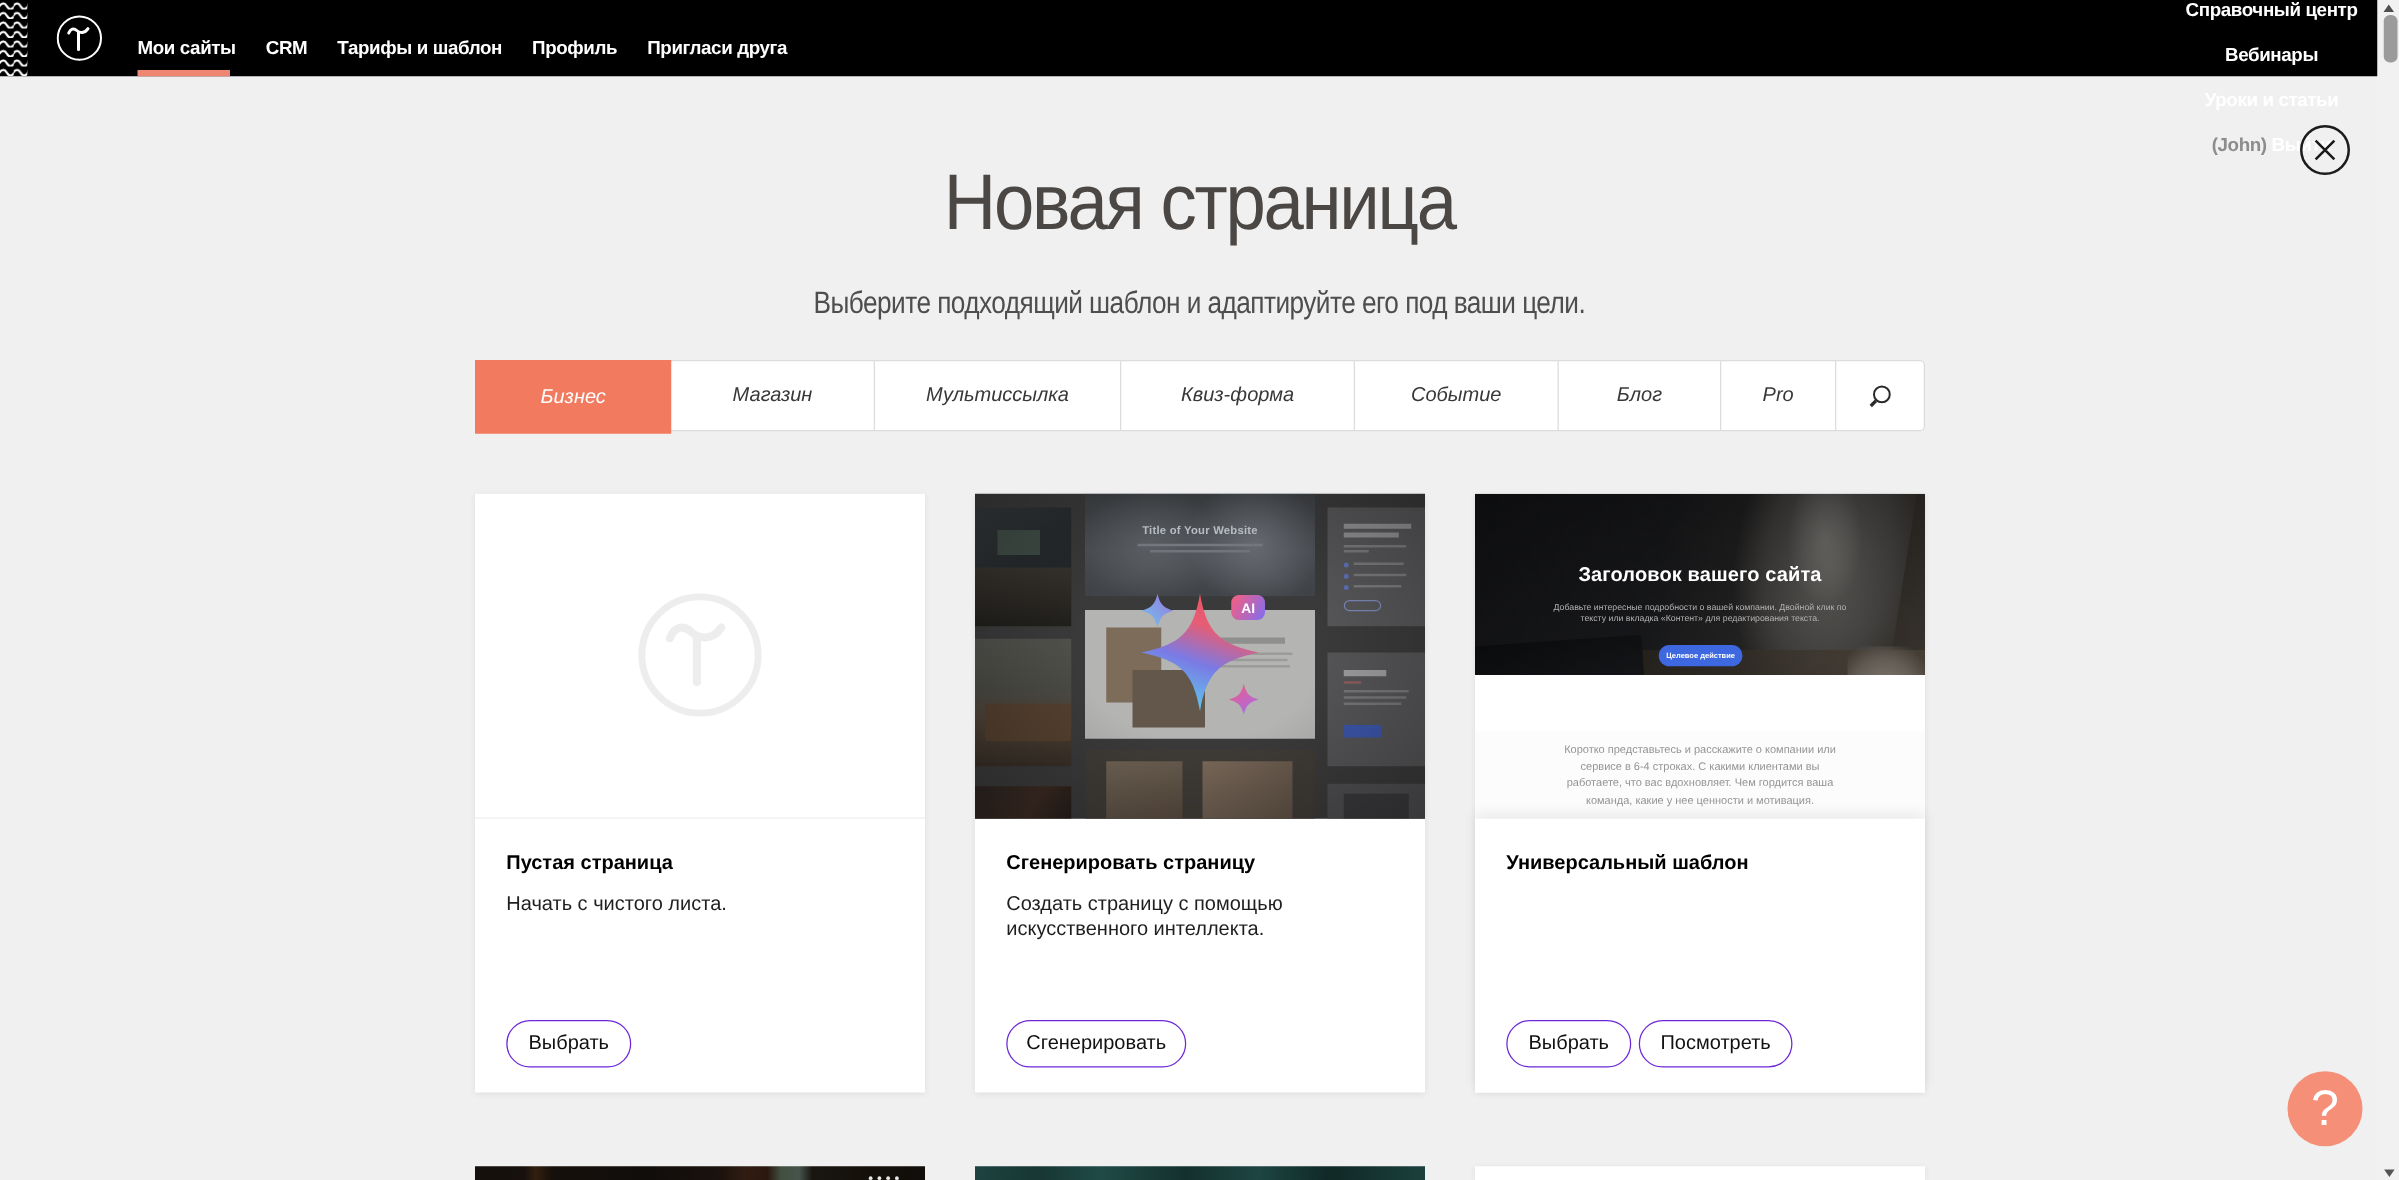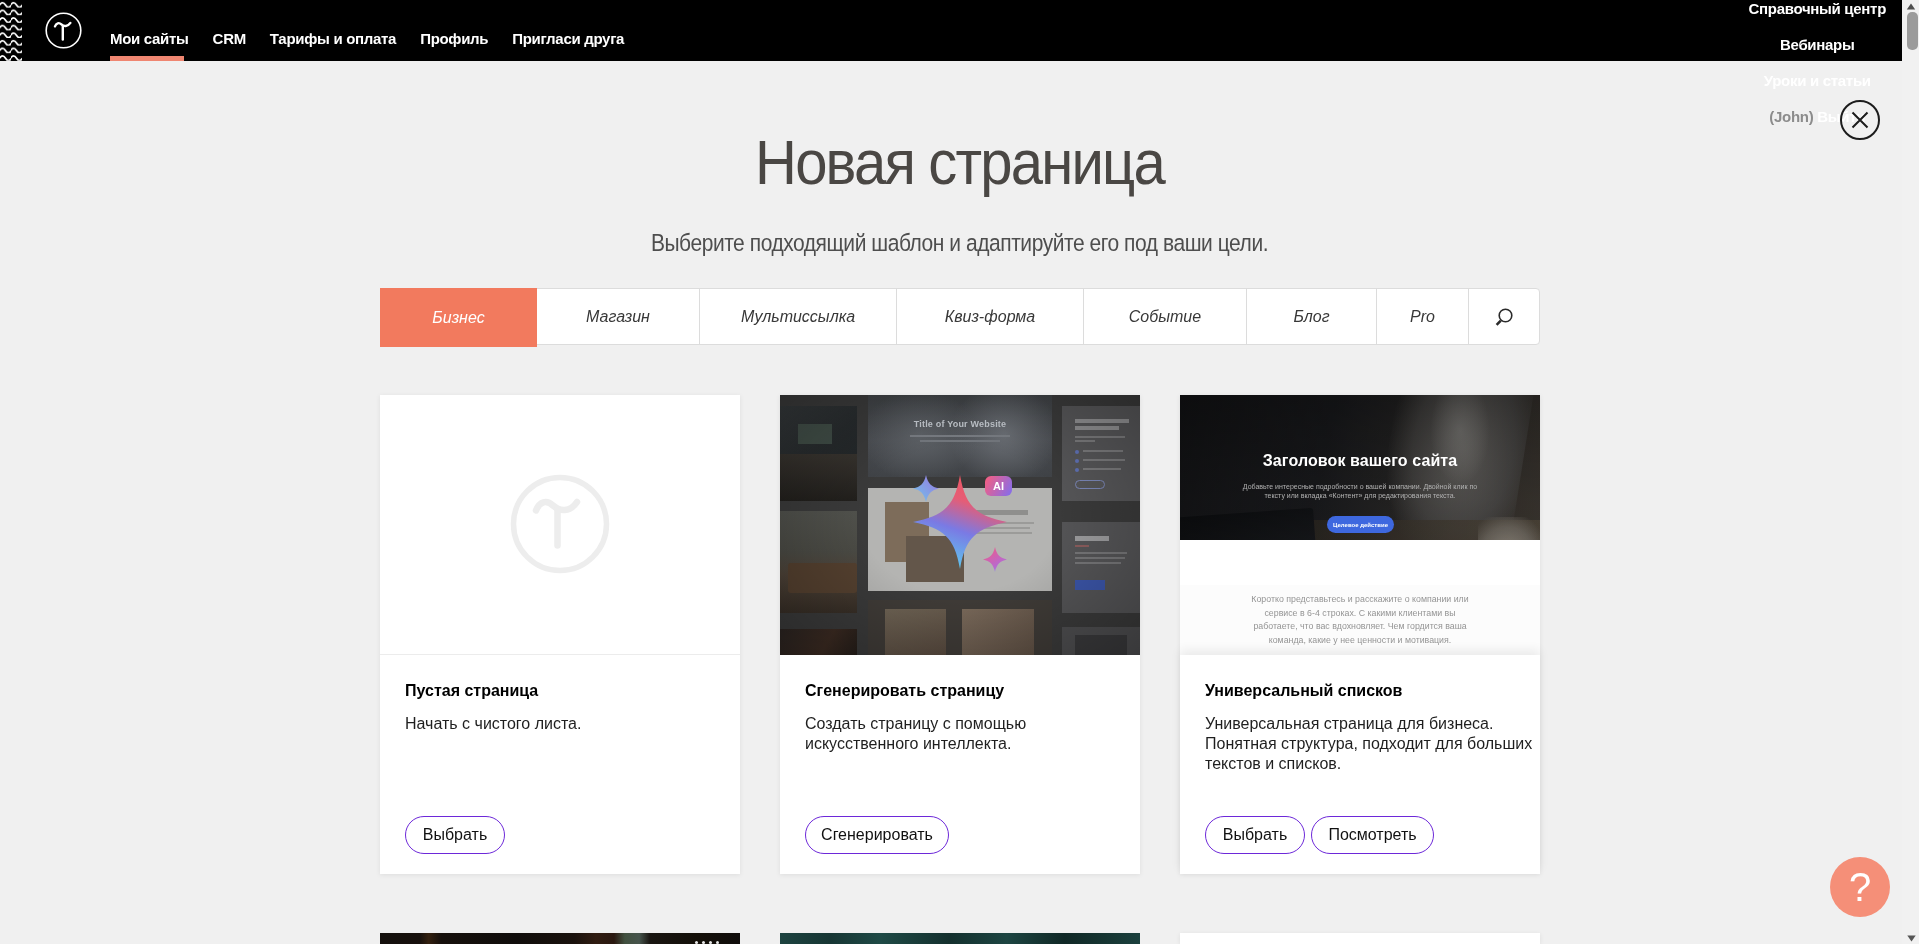--- a/index.html
+++ b/index.html
@@ -55,21 +55,21 @@
     <rect x="0" y="0" width="22" height="61" fill="url(#wv)"></rect>
   </svg>
   <svg id="logo" width="38" height="38" viewBox="0 0 38 38">
     <circle cx="18.5" cy="18.5" r="17.3" fill="none" stroke="#fff" stroke-width="1.6"></circle>
     <path d="M10 14.4 C11.3 11 14 10.2 16.4 12.4 C18.8 14.6 22.8 14.8 25.4 10.9" fill="none" stroke="#fff" stroke-width="2.4" stroke-linecap="round"></path>
     <path d="M17.8 14 L17.8 27.5" fill="none" stroke="#fff" stroke-width="2.4" stroke-linecap="round"></path>
   </svg>
   <div class="lmenu">
     <span class="mi">Мои сайты</span>
       <span class="mi">CRM</span>
-      <span class="mi">Тарифы и оплата</span>
+      <span class="mi">Тарифы и шаблон</span>
       <span class="mi">Профиль</span>
       <span class="mi">Пригласи друга</span>
   </div>
   <div class="rmenu">
     <span class="mi">Справочный центр</span>
       <span class="mi">Вебинары</span>
       <span class="mi">Уроки и статьи</span>
       <span class="mi"><span class="gr">(John)</span> Выйти</span>
   </div>
   <div id="uline"></div>
@@ -221,22 +221,21 @@
       <svg width="16" height="9" viewBox="0 0 16 9" style="position:absolute;left:172px;top:169px">
           <path d="M1 1 L8 8 L15 1" fill="none" stroke="#cfcfcf" stroke-width="1.6"></path>
         </svg>
     </div>
 
     <div class="ab" style="left:0;top:190px;width:360px;height:70px;background:#fcfcfc">
       <div style="position:absolute;left:68px;top:8px;width:224px;font-size:8.8px;line-height:13.5px;color:#949494;text-align:center">Коротко представьтесь и расскажите о компании или сервисе в 6-4 строках. С какими клиентами вы работаете, что вас вдохновляет. Чем гордится ваша команда, какие у нее ценности и мотивация.</div>
     </div>
   </div>
   <div class="cbody" style="box-shadow:0 -5px 10px rgba(0,0,0,0.07)"></div>
-  <div class="ct">Универсальный списков</div>
-  <div class="cd">Универсальная страница для бизнеса.<br>Понятная структура, подходит для больших<br>текстов и списков.</div>
+  <div class="ct">Универсальный шаблон</div>
   <div class="btn" style="left:25px;width:100px">Выбрать</div>
   <div class="btn" style="left:131px;width:123px">Посмотреть</div>
 </div>
 
 <div class="strip" style="left:380px;background:linear-gradient(90deg,#14100d 0%,#17100c 11%,#33200f 13.5%,#16100c 17%,#100d0b 38%,#1a120d 54%,#301c11 60%,#2a1810 65%,#41503f 68%,#46544c 72%,#191511 75%,#141009 88%,#100d0b 100%)">
   <div style="position:absolute;right:21px;top:8px;width:3px;height:3px;border-radius:50%;background:#e8e8e8;box-shadow:-7px 0 0 #e8e8e8,-14px 0 0 #e8e8e8,-21px 0 0 #e8e8e8"></div>
 </div>
 <div class="strip" style="left:780px;background:linear-gradient(90deg,#1d4340 0%,#173634 14%,#1f4a46 28%,#14302e 47%,#1d4542 63%,#102826 79%,#1b403d 100%)"></div>
 <div class="strip" style="left:1180px;background:#fff;box-shadow:0 1px 5px rgba(0,0,0,0.08)"></div>
 

